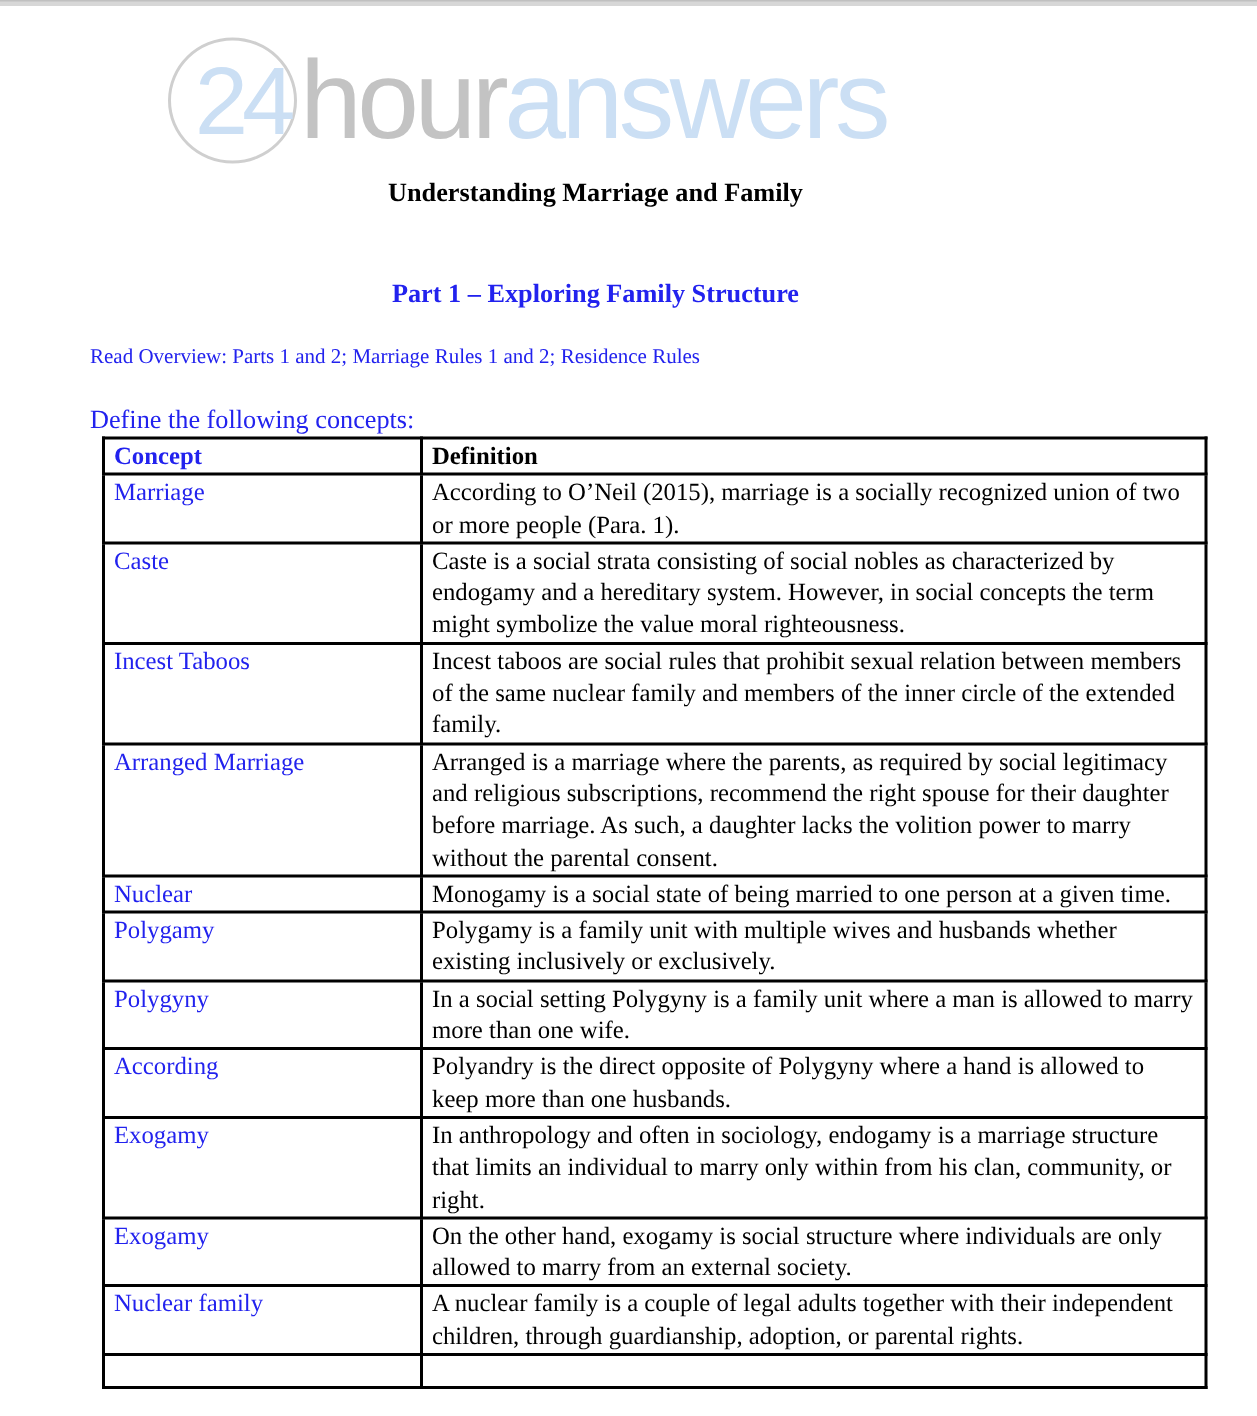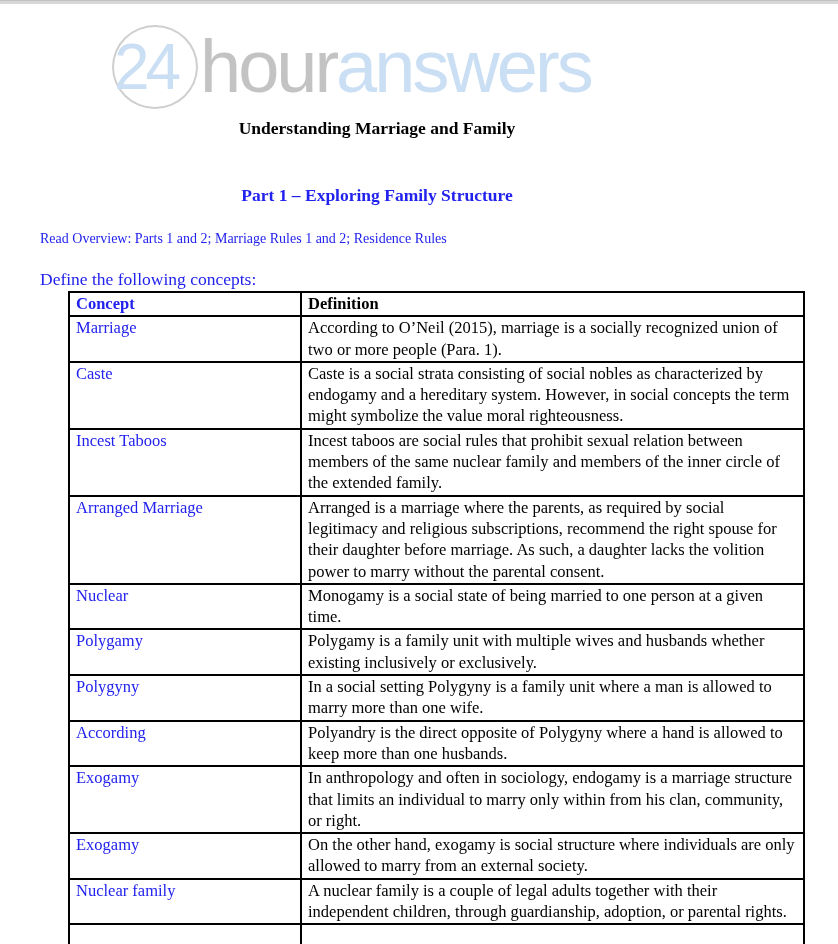--- a/index.html
+++ b/index.html
@@ -12,44 +12,44 @@
   *{box-sizing:border-box;}
   html,body{margin:0;padding:0;}
   body{
     width:838px;height:944px;overflow:hidden;background:#ffffff;
     font-family:"Liberation Serif","DejaVu Serif",serif;color:#000;
   }
   .top-strip{height:4px;background:var(--strip);border-top:1px solid #c0c0c0;}
   .logo{display:flex;align-items:center;margin:20px 0 0 112px;height:86px;}
   .logo-circle{
     width:86px;height:84px;border:2px solid #cfcfcf;border-radius:50%;
-    display:flex;align-items:center;justify-content:flex-start;
+    display:flex;align-items:center;justify-content:flex-end;
     font-family:"Liberation Sans","DejaVu Sans",sans-serif;
     font-size:64px;line-height:1;letter-spacing:-4px;color:var(--logo-blue);
     padding-right:3px;flex:0 0 auto;
   }
   .logo-text{
     font-family:"Liberation Sans","DejaVu Sans",sans-serif;
     font-size:74px;line-height:86px;letter-spacing:-3px;margin-left:2px;white-space:nowrap;
   }
   .lg-gray{color:var(--logo-gray);}
   .lg-blue{color:var(--logo-blue);}
-  .content{margin-left:40px;width:674px;}
+  .content{margin-left:60px;width:674px;}
   .doc-title{font-size:17.5px;font-weight:bold;text-align:center;margin:8px 0 0;line-height:21px;}
   .section-heading{color:var(--accent);font-size:17.5px;font-weight:bold;text-align:center;margin:46px 0 0;line-height:21px;}
   .read-line{color:var(--accent);font-size:14px;margin:22px 0 0;line-height:21px;}
   .define-line{color:var(--accent);font-size:17.5px;margin:20px 0 1px;line-height:21px;}
   table.concepts-table{
     border-collapse:collapse;margin-left:68px;width:737px;table-layout:fixed;
   }
   .concepts-table th,.concepts-table td{
     border:2px solid var(--border);vertical-align:top;text-align:left;
     padding:0 5px 1px 6px;font-size:16.5px;line-height:21.3px;
   }
-  .col-concept{width:232px;}
+  .col-concept{width:212px;}
   .concepts-table th{font-weight:bold;}
   th.col-concept,td.concept-cell{color:var(--accent);}
   tr.cut-row td{height:22px;}
 </style>
 </head>
 <body>
 
 <div class="top-strip"></div>
 
 <div class="logo">

